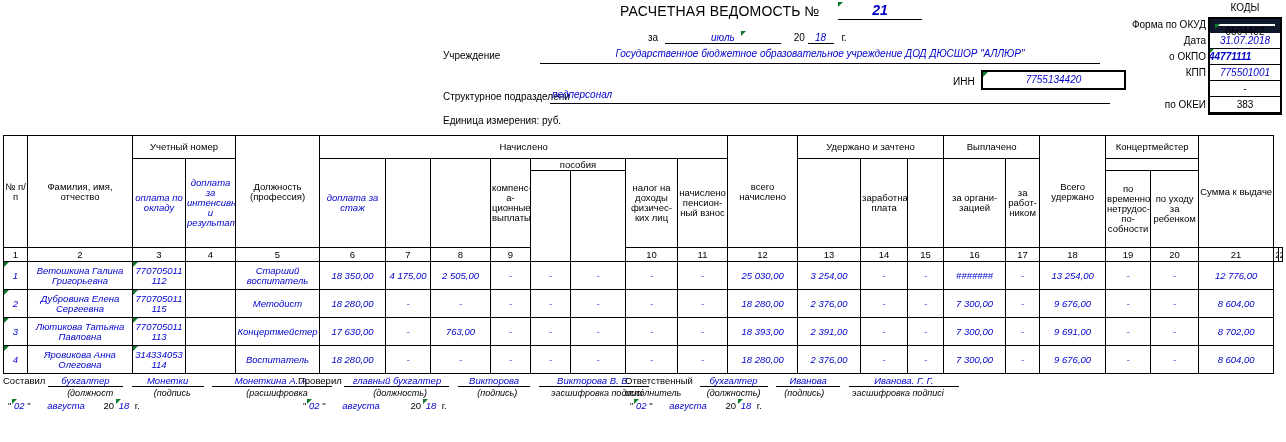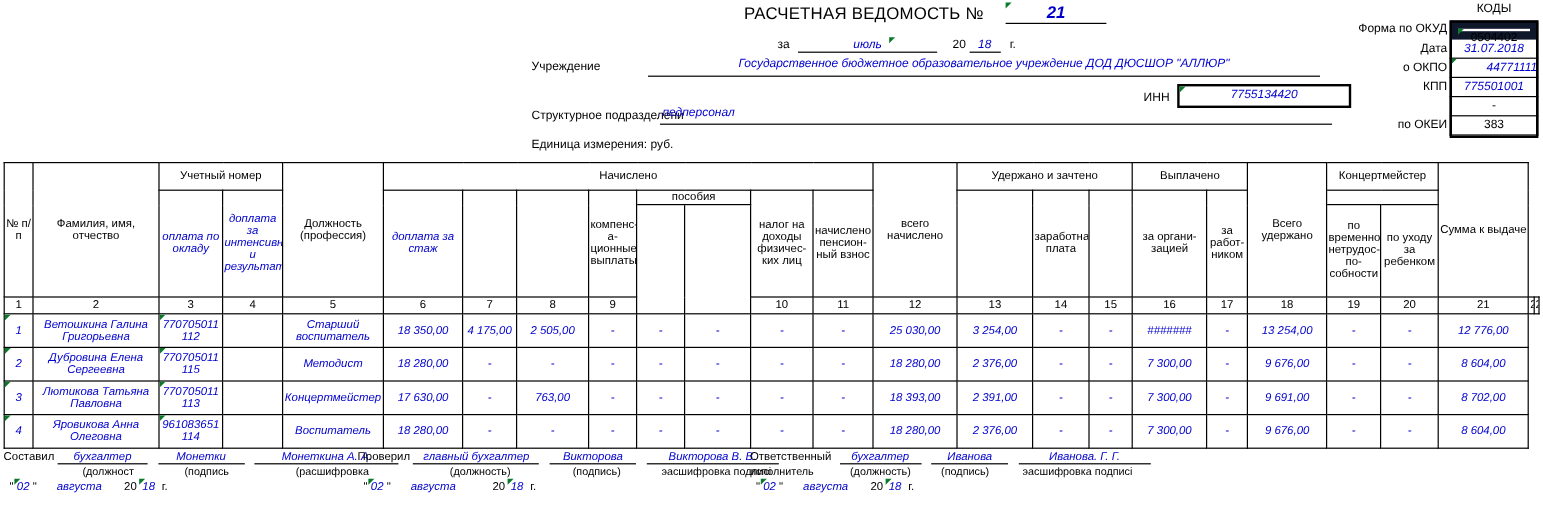--- a/index.html
+++ b/index.html
@@ -220,20 +220,21 @@
     text-align: center;
     font-style: italic;
     color: #0000cc;
     height: 12px;
   }
   .sub {
     display: inline-block;
     text-align: center;
     font-size: 9px;
     color: #000;
+    font-style: italic;
   }
   .dblue { color: #0000cc; font-style: italic; }
 </style>
 </head>
 <body>
 
 <div id="header-area">
 
   <div id="doc-title">РАСЧЕТНАЯ ВЕДОМОСТЬ №</div>
   <div id="doc-number-line">
@@ -276,21 +277,21 @@
   </div>
 
   <div style="position:absolute; right:4px; top:17px; width:74px;">
     <div style="position:relative;height:16px;line-height:16px;text-align:center;border:7px solid #0f172a;box-sizing:border-box;">
       <span class="gmark" style="left:0;top:0;"></span>
       <span>0504402</span>
     </div>
     <div class="code-blue" style="position:relative;height:16px;line-height:16px;text-align:center;border:1px solid #000;border-top:none;box-sizing:border-box;">
       <span>31.07.2018</span>
     </div>
-    <div class="code-blue" style="position:relative;height:16px;line-height:16px;text-align:right;border:1px solid #000;border-top:none;box-sizing:border-box;">
+    <div class="code-blue" style="position:relative;height:16px;line-height:16px;text-align:left;border:1px solid #000;border-top:none;box-sizing:border-box;font-weight:bold;">
       <span class="gmark" style="left:0;top:0;"></span>
       <span>44771111</span>
     </div>
     <div class="code-blue" style="position:relative;height:16px;line-height:16px;text-align:center;border:1px solid #000;border-top:none;box-sizing:border-box;">
       <span>775501001</span>
     </div>
     <div style="position:relative;height:16px;line-height:16px;text-align:center;border:1px solid #000;border-top:none;box-sizing:border-box;">
       <span>-</span>
     </div>
     <div style="position:relative;height:16px;line-height:16px;text-align:center;border:1px solid #000;border-top:none;box-sizing:border-box;">
@@ -460,21 +461,21 @@
         <td class="num"><span>7 300,00</span></td>
         <td class="dash"><span>-</span></td>
         <td class="num"><span>9 691,00</span></td>
         <td class="dash"><span>-</span></td>
         <td class="dash"><span>-</span></td>
         <td class="num"><span>8 702,00</span></td>
       </tr>
       <tr class="datarow">
         <td class="idx"><span class="gmark" style="left: 0px; top: 0px;"></span><span>4</span></td>
         <td class="nm"><span>Яровикова Анна Олеговна</span></td>
-        <td class="acct"><span class="gmark" style="left: 0px; top: 0px;"></span><span>961083651 114</span></td>
+        <td class="acct"><span class="gmark" style="left: 0px; top: 0px;"></span><span>314334053 114</span></td>
         <td class=""><span></span></td>
         <td class="pos"><span>Воспитатель</span></td>
         <td class="num"><span>18 280,00</span></td>
         <td class="dash"><span>-</span></td>
         <td class="dash"><span>-</span></td>
         <td class="dash"><span>-</span></td>
         <td class="dash"><span>-</span></td>
         <td class="dash"><span>-</span></td>
         <td class="dash"><span>-</span></td>
         <td class="dash"><span>-</span></td>

